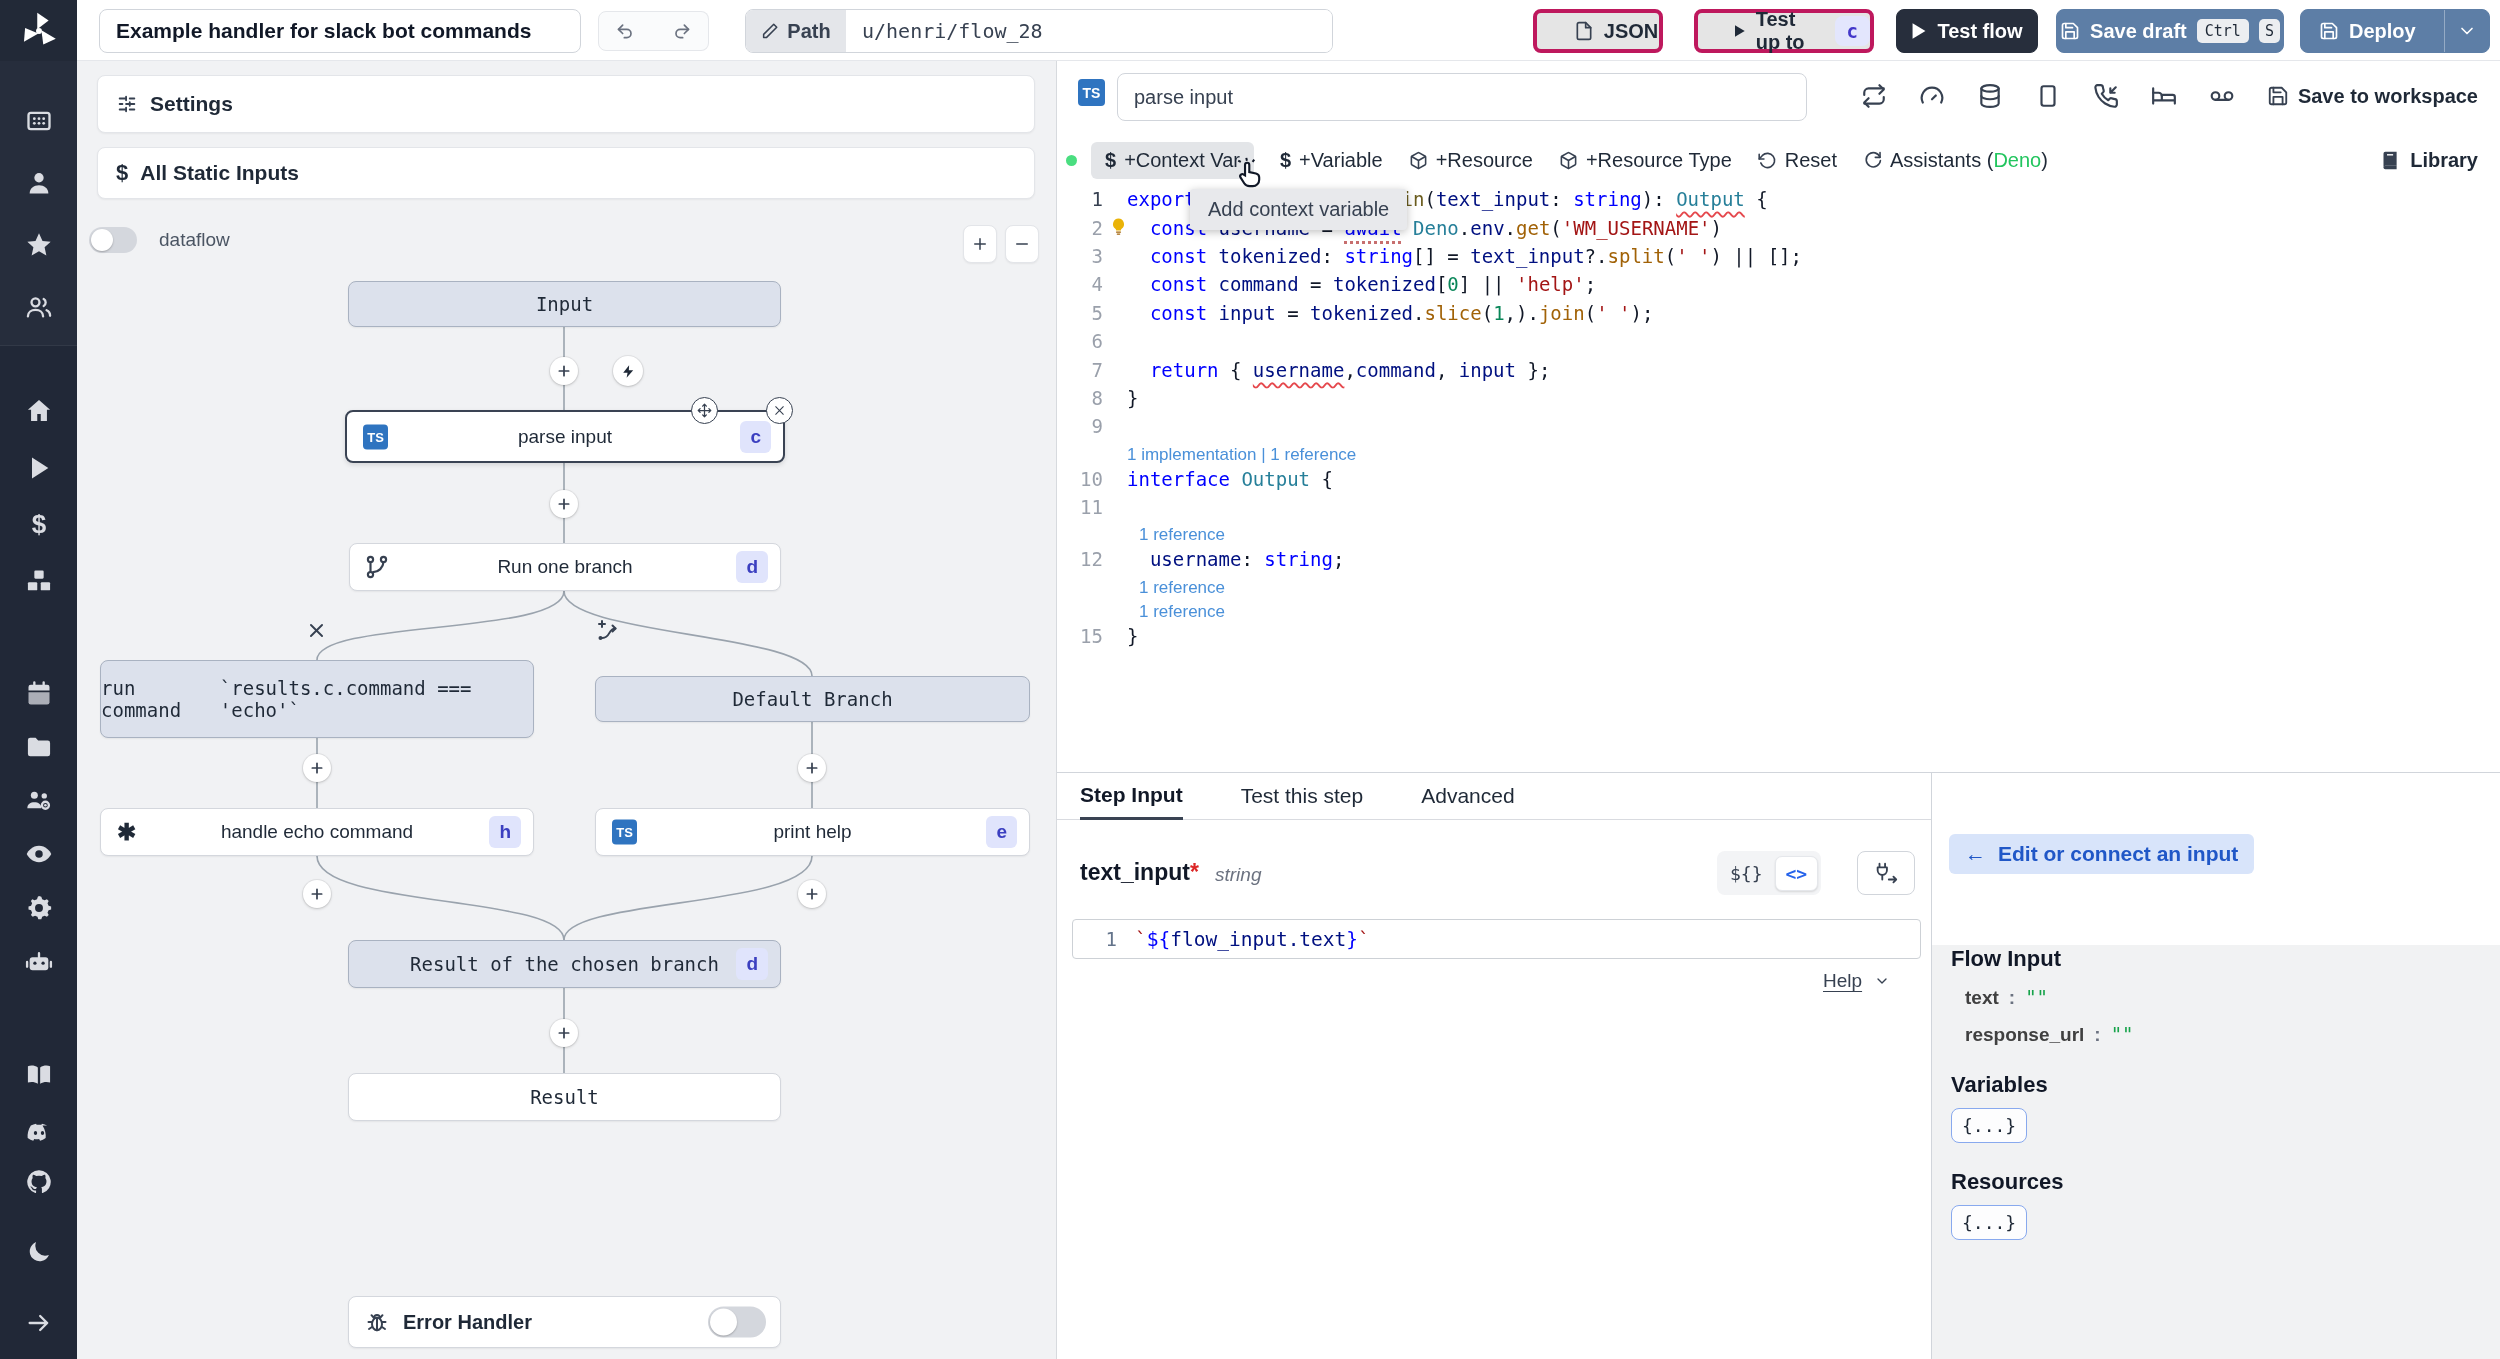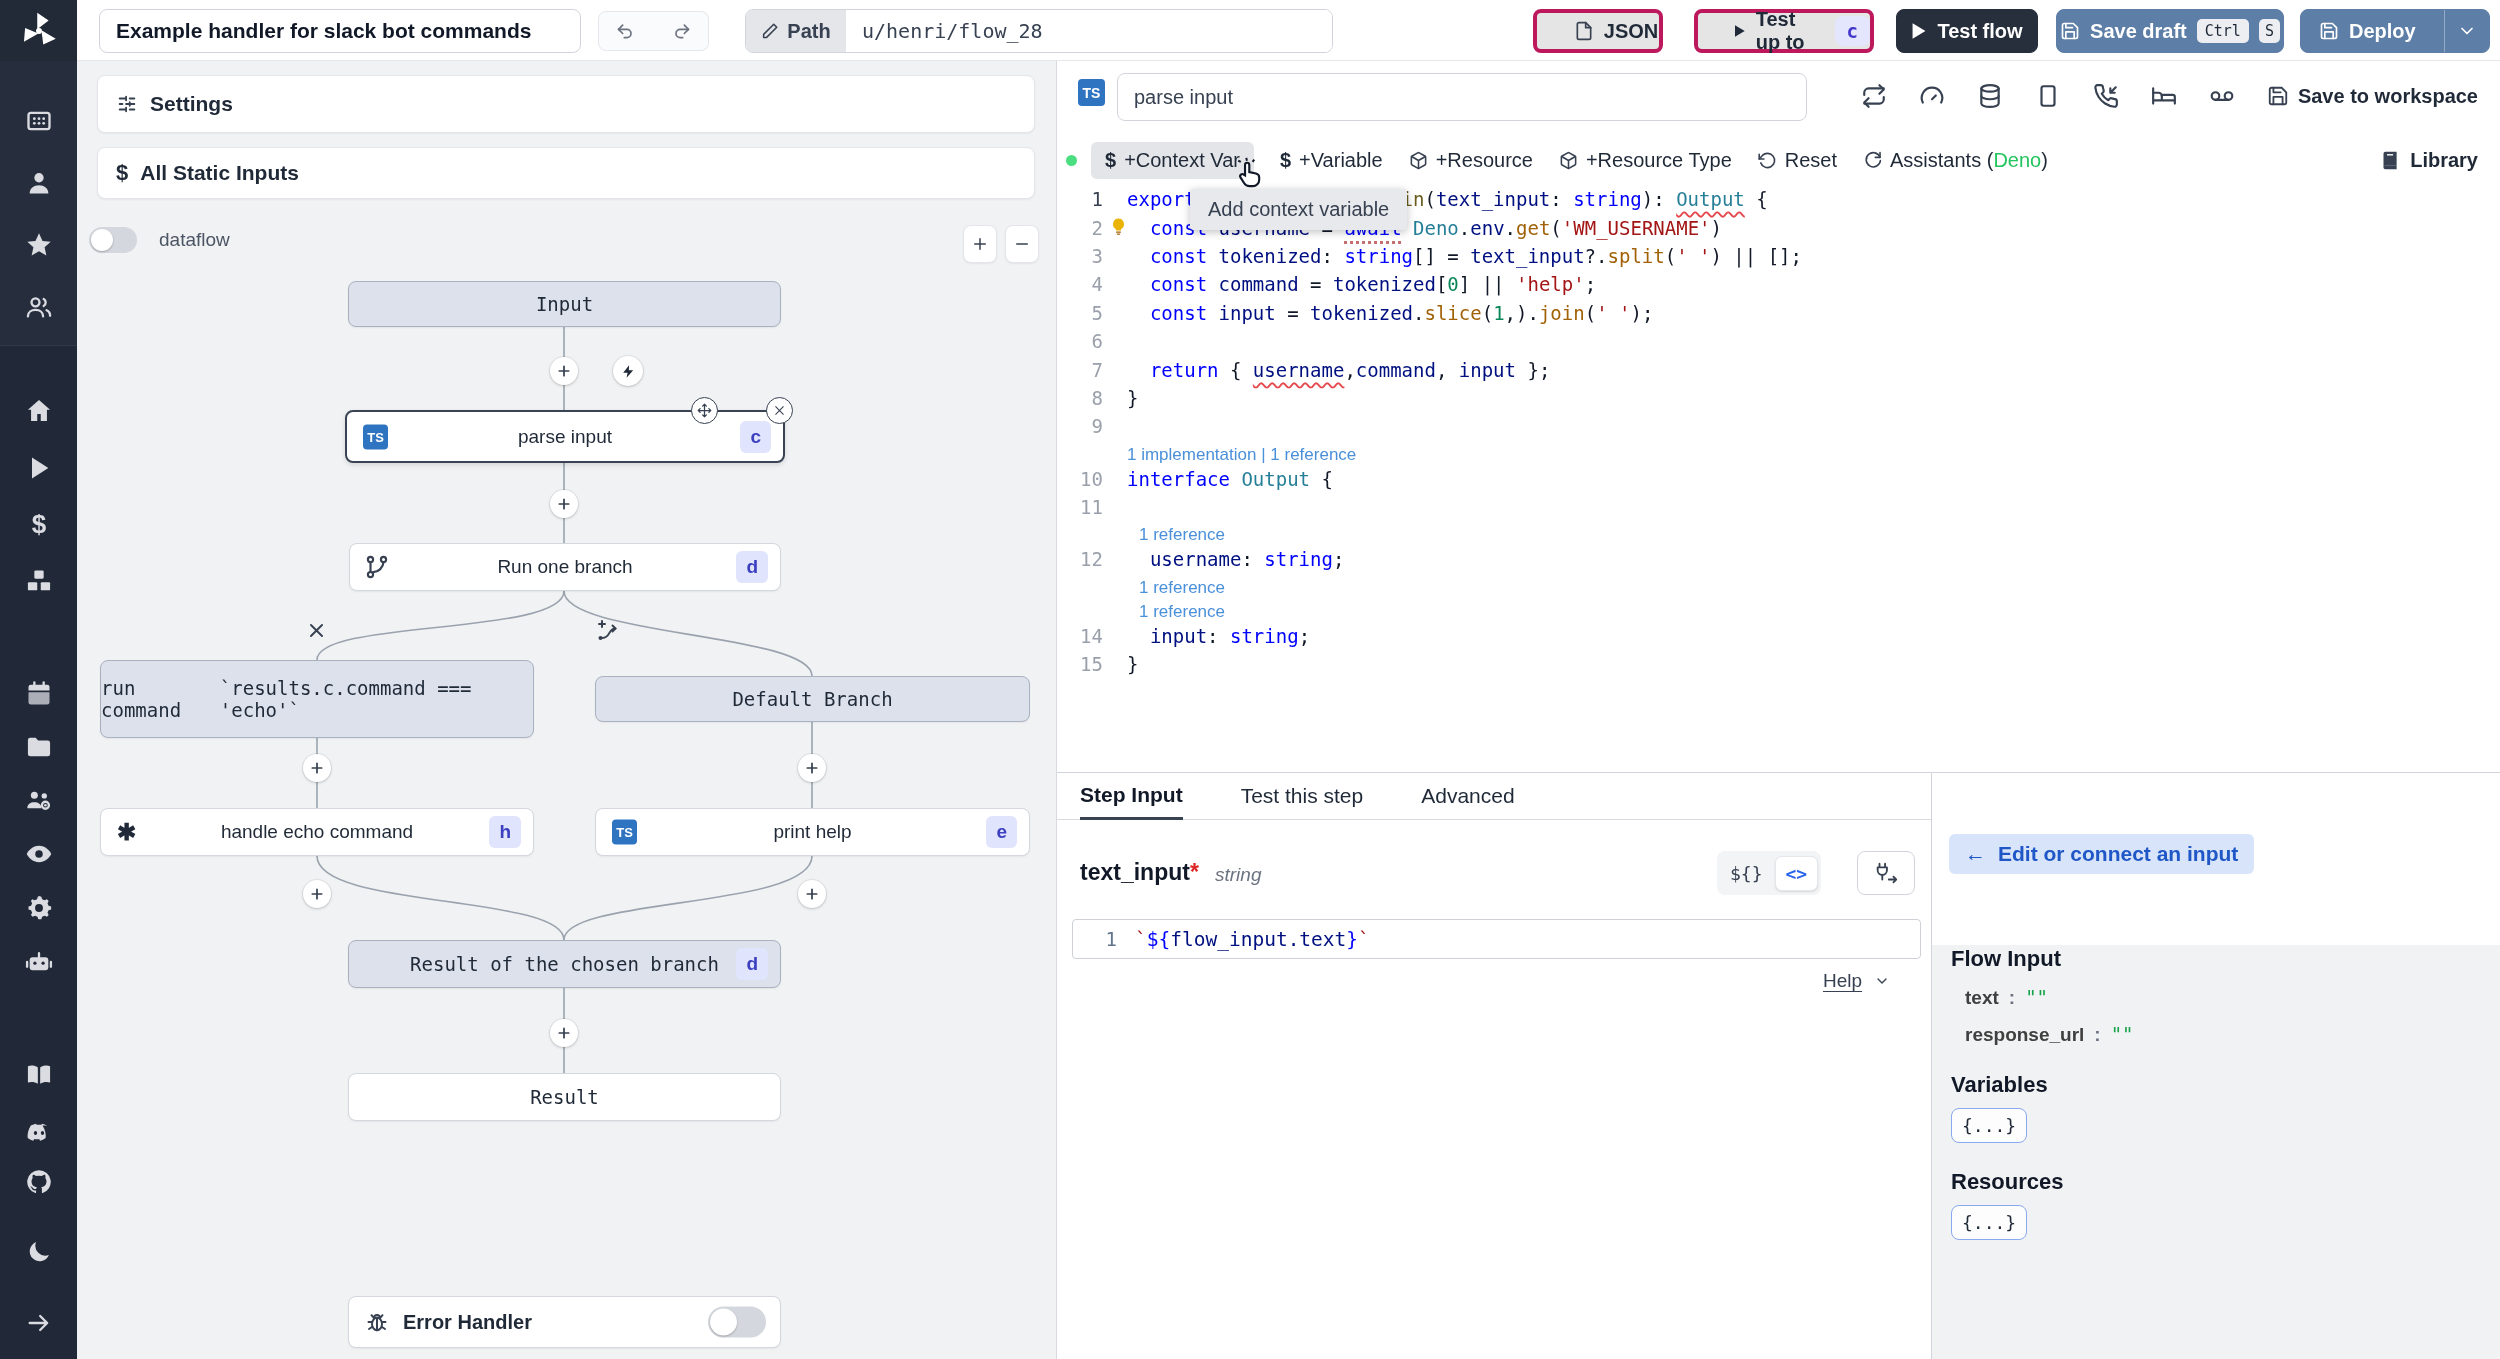--- a/index.html
+++ b/index.html
@@ -662,24 +662,20 @@
           <span class="ctext"></span>
         </div>
         <div class="lens ind1">1 reference</div>
         <div class="crow">
           <span class="ln">12</span>
           <span class="ctext"><span class="tk-p">  </span><span class="tk-v">username</span><span class="tk-p">: </span><span class="tk-k">string</span><span class="tk-p">;</span></span>
         </div>
         <div class="lens ind1">1 reference</div>
         <div class="lens ind1">1 reference</div>
         <div class="crow">
-          <span class="ln">14</span>
-          <span class="ctext"><span class="tk-p">  </span><span class="tk-v">input</span><span class="tk-p">: </span><span class="tk-k">string</span><span class="tk-p">;</span></span>
-        </div>
-        <div class="crow">
           <span class="ln">15</span>
           <span class="ctext"><span class="tk-p">}</span></span>
         </div>
       </div>
 
     <div id="ctx-tooltip">Add context variable</div>
     <svg id="cursor" viewBox="0 0 24 24">
       <path d="M8.5 13V5.6a1.5 1.5 0 0 1 3 0v5l4.7 1c1.4.3 2.3 1.5 2.3 2.9v1.6a4.5 4.5 0 0 1-4.5 4.5h-2.3a4.5 4.5 0 0 1-3.8-2.1l-2.6-4.1a1.5 1.5 0 0 1 2.3-1.9z" fill="#fff" stroke="#111827" stroke-width="1.5"></path>
       <path d="M5.5 3.5l-1.8-1M9.8 2.6l-.4-2M13.8 3.4l1.2-1.6" stroke="#111827" stroke-width="1.4"></path>
     </svg>

